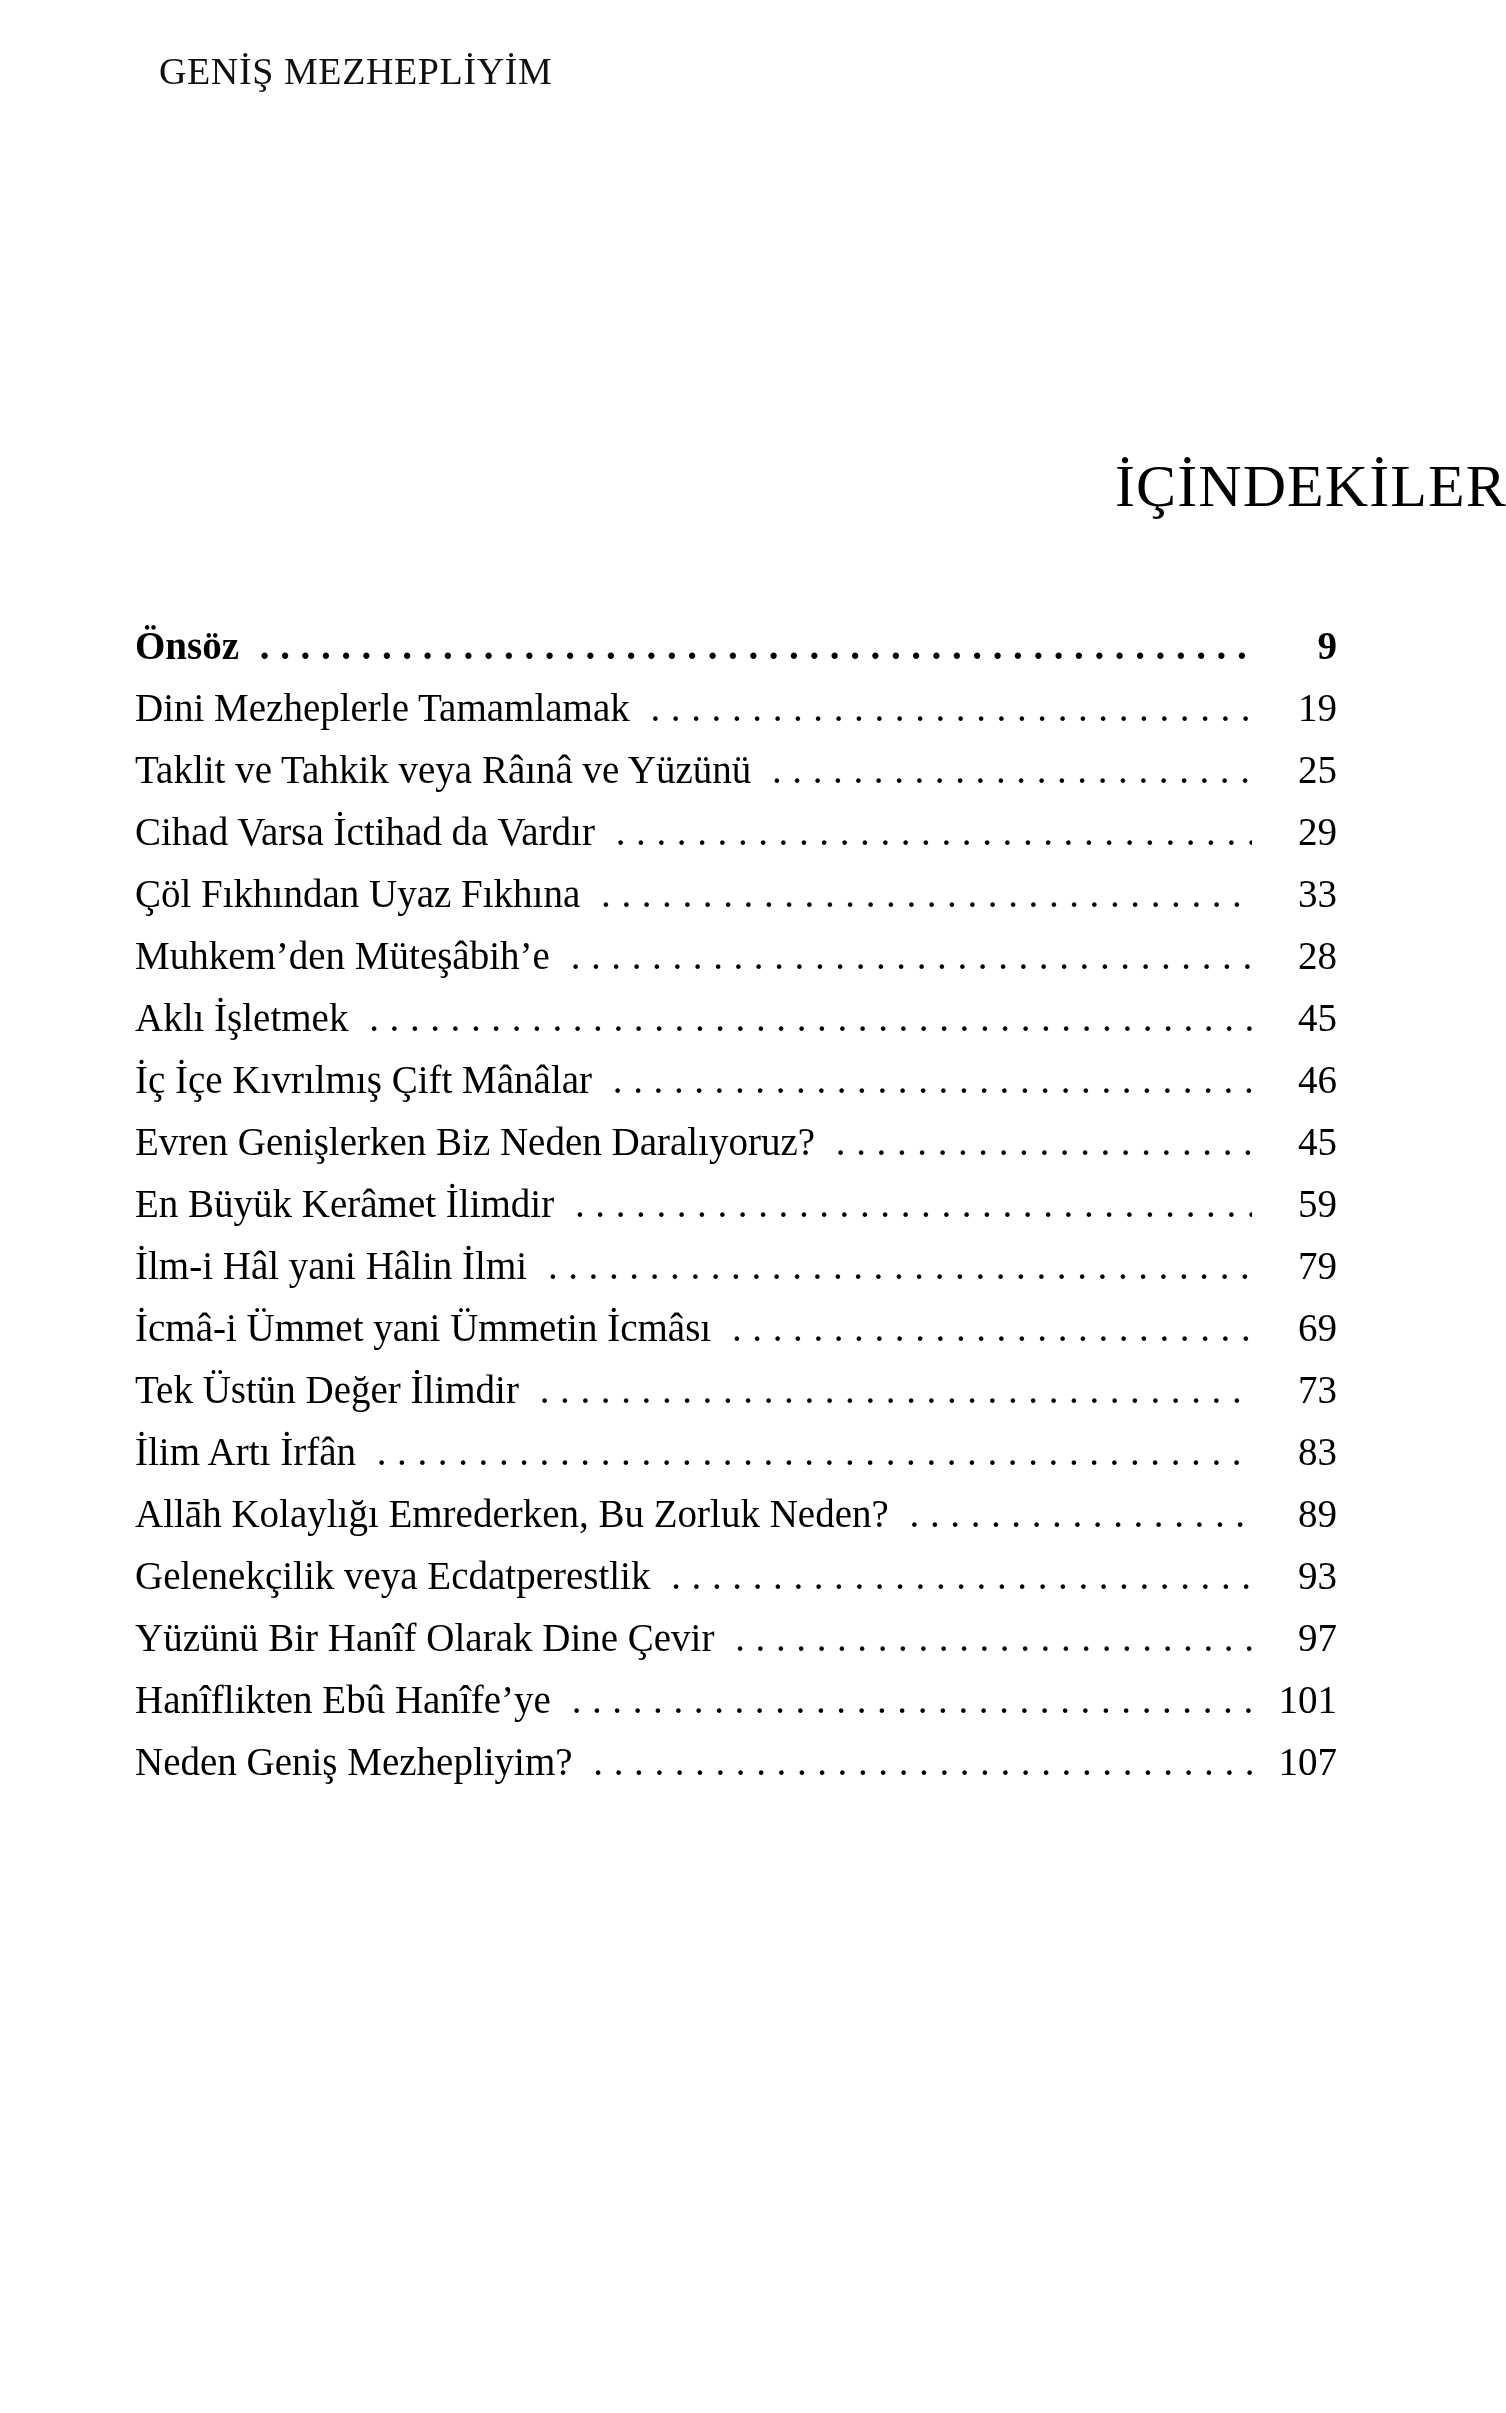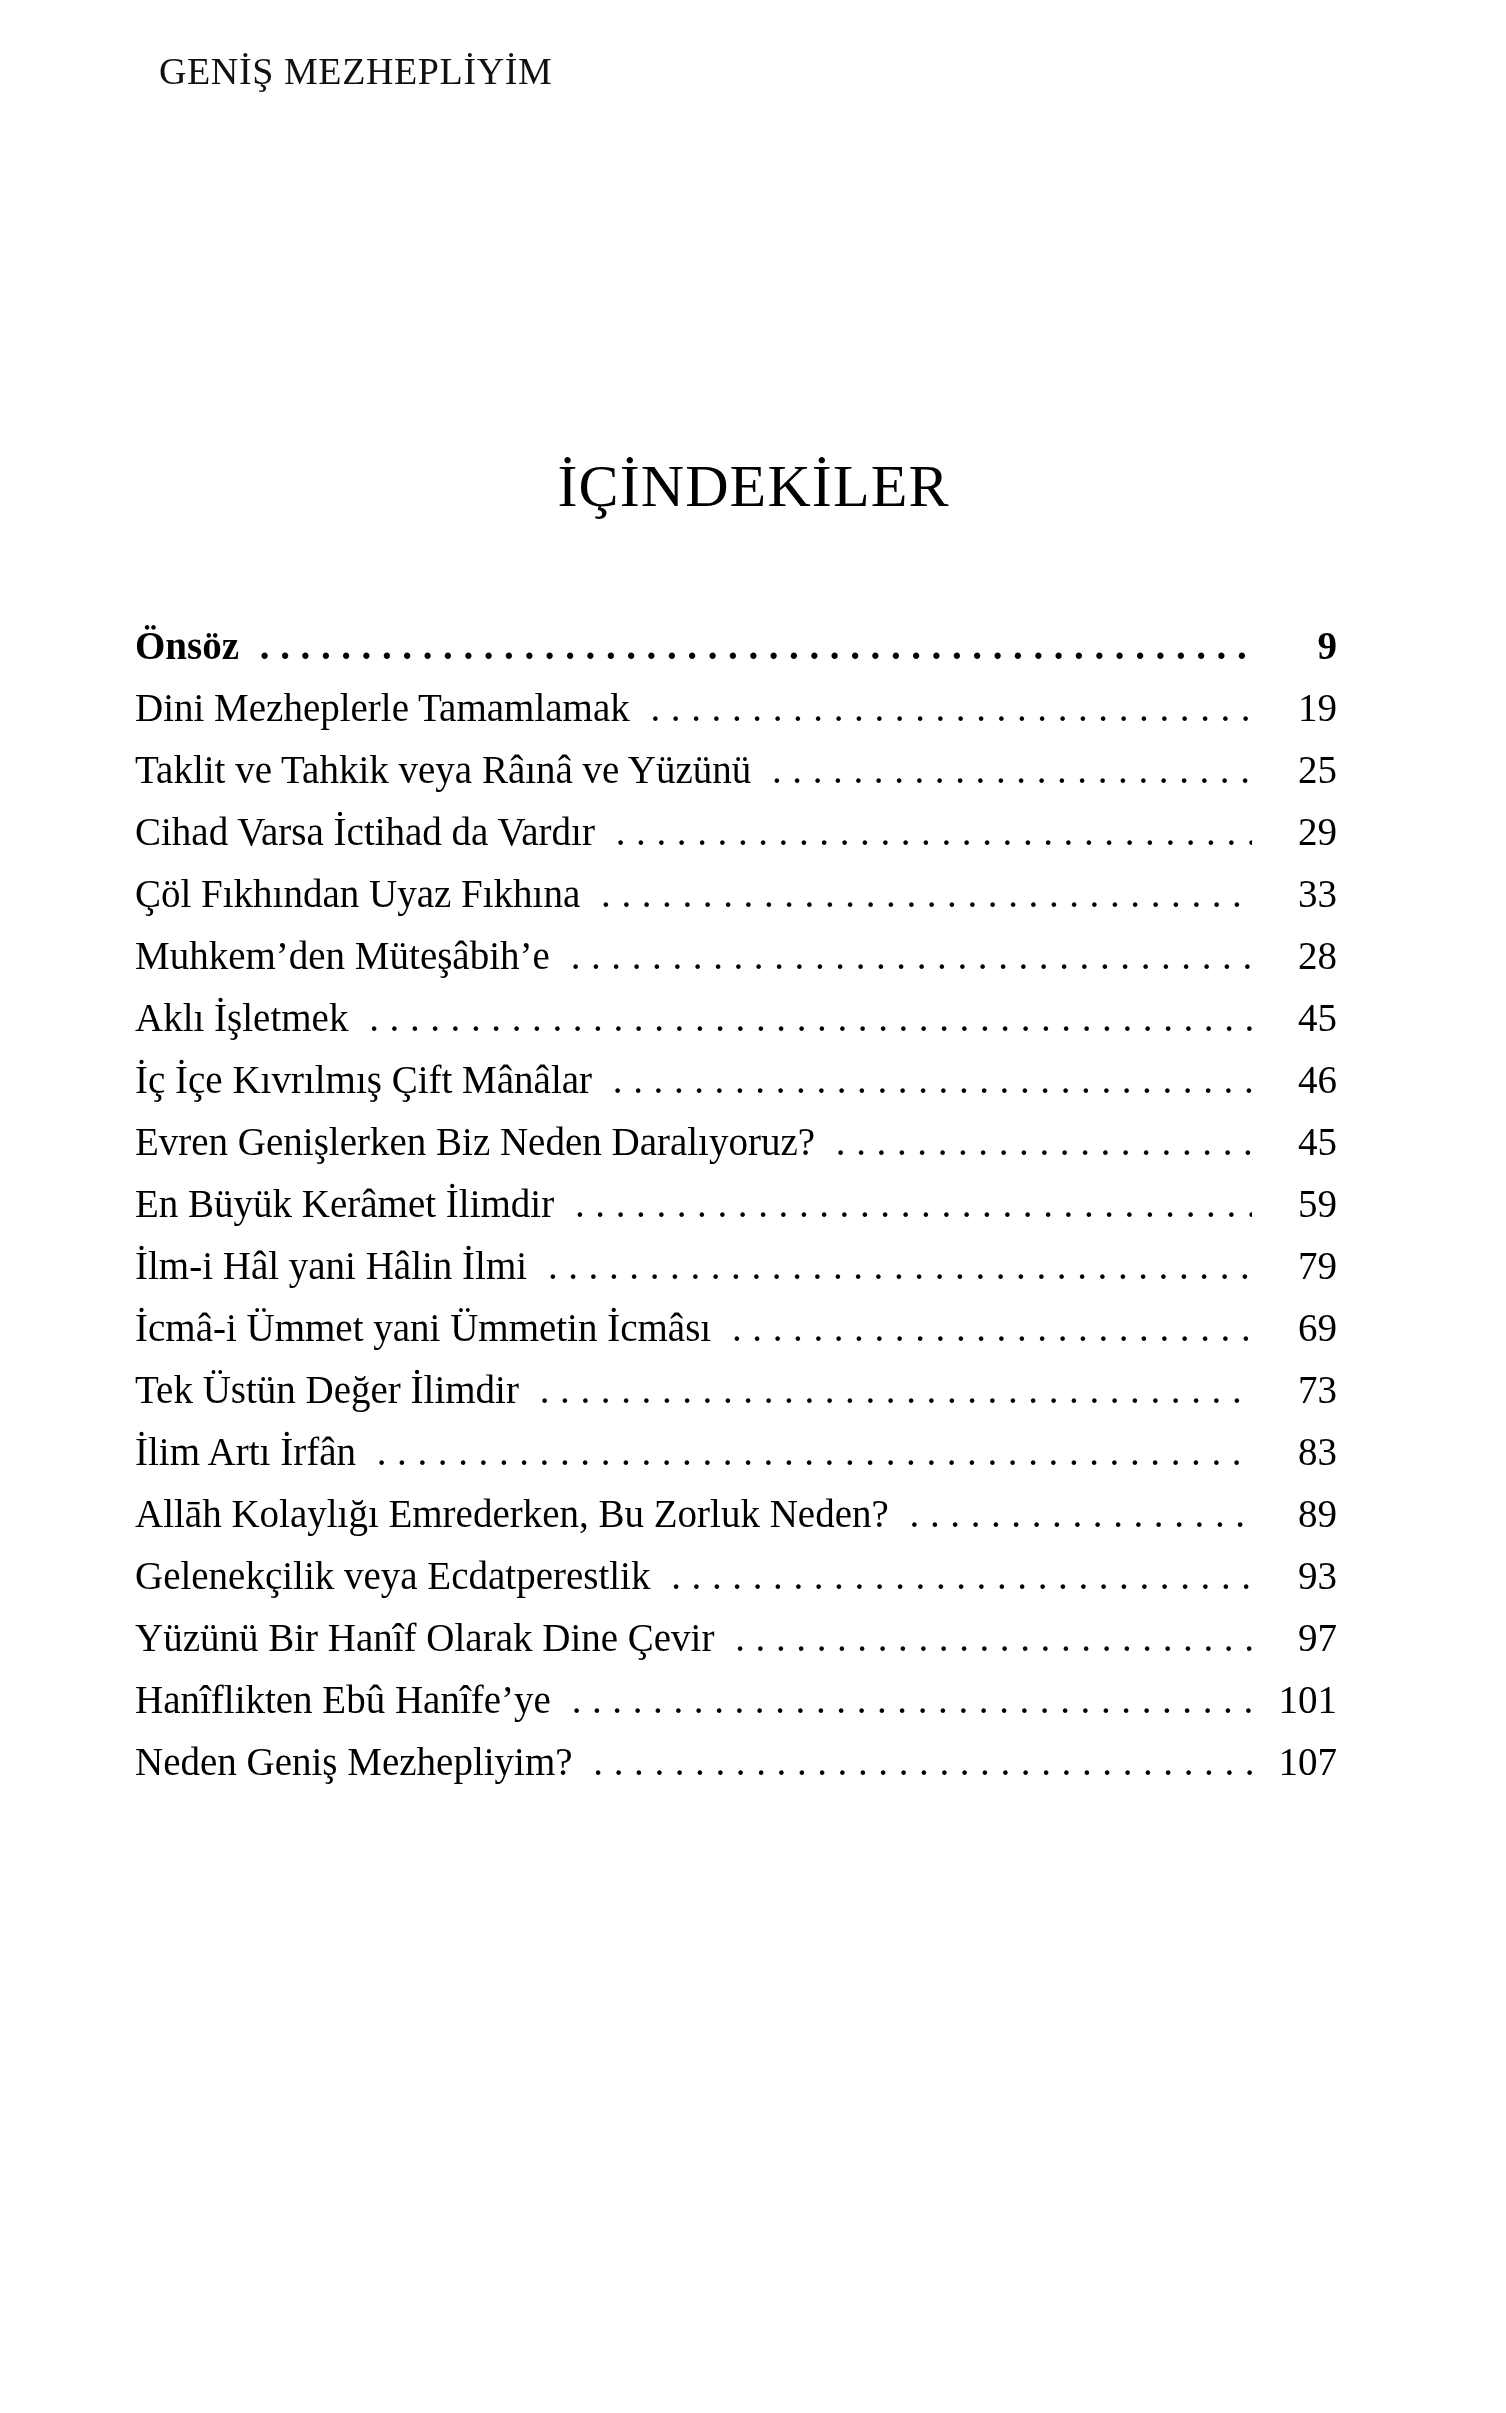--- a/index.html
+++ b/index.html
@@ -37,21 +37,21 @@
     font-variant: normal;
     margin-left: 24px;
   }
 
   
   .toc-title {
     position: absolute;
     left: 0;
     right: 0;
     top: 452px;
-    text-align: center;
+    text-align: right;
     font-size: 60px;
     letter-spacing: 1.1px;
     color: #000000;
   }
 
   
   .toc-list {
     position: absolute;
     left: 135px;
     top: 615px;

